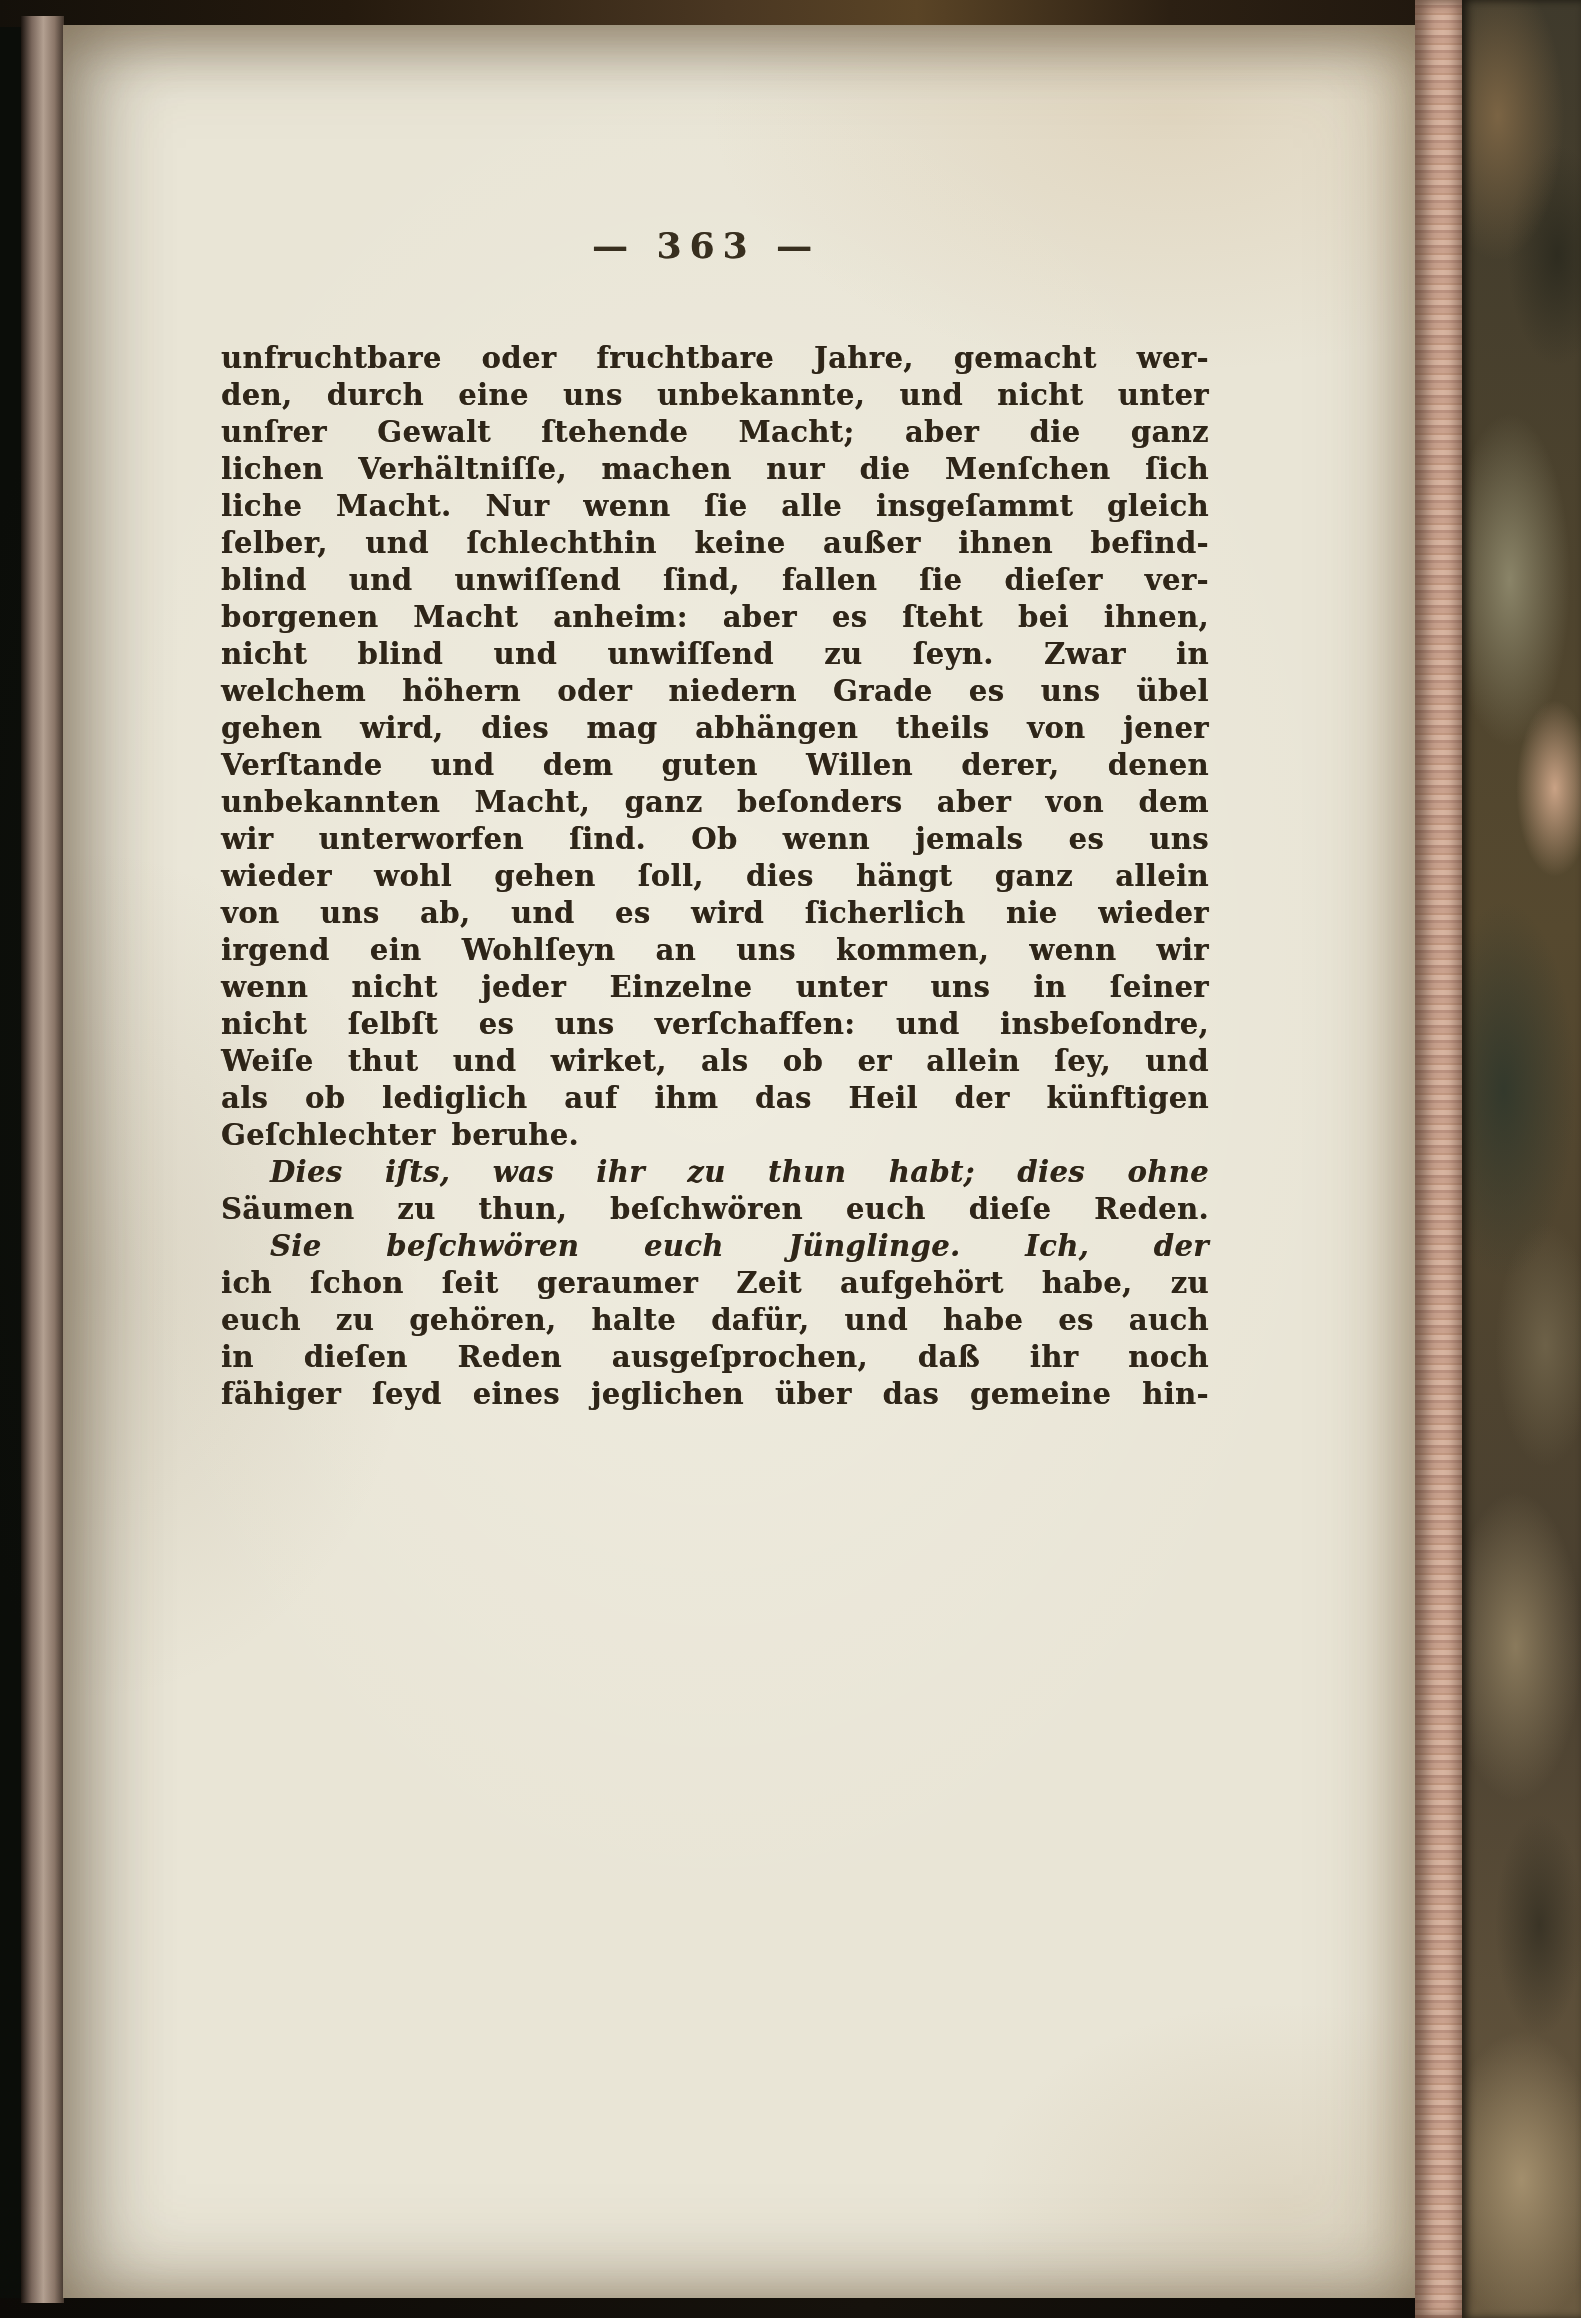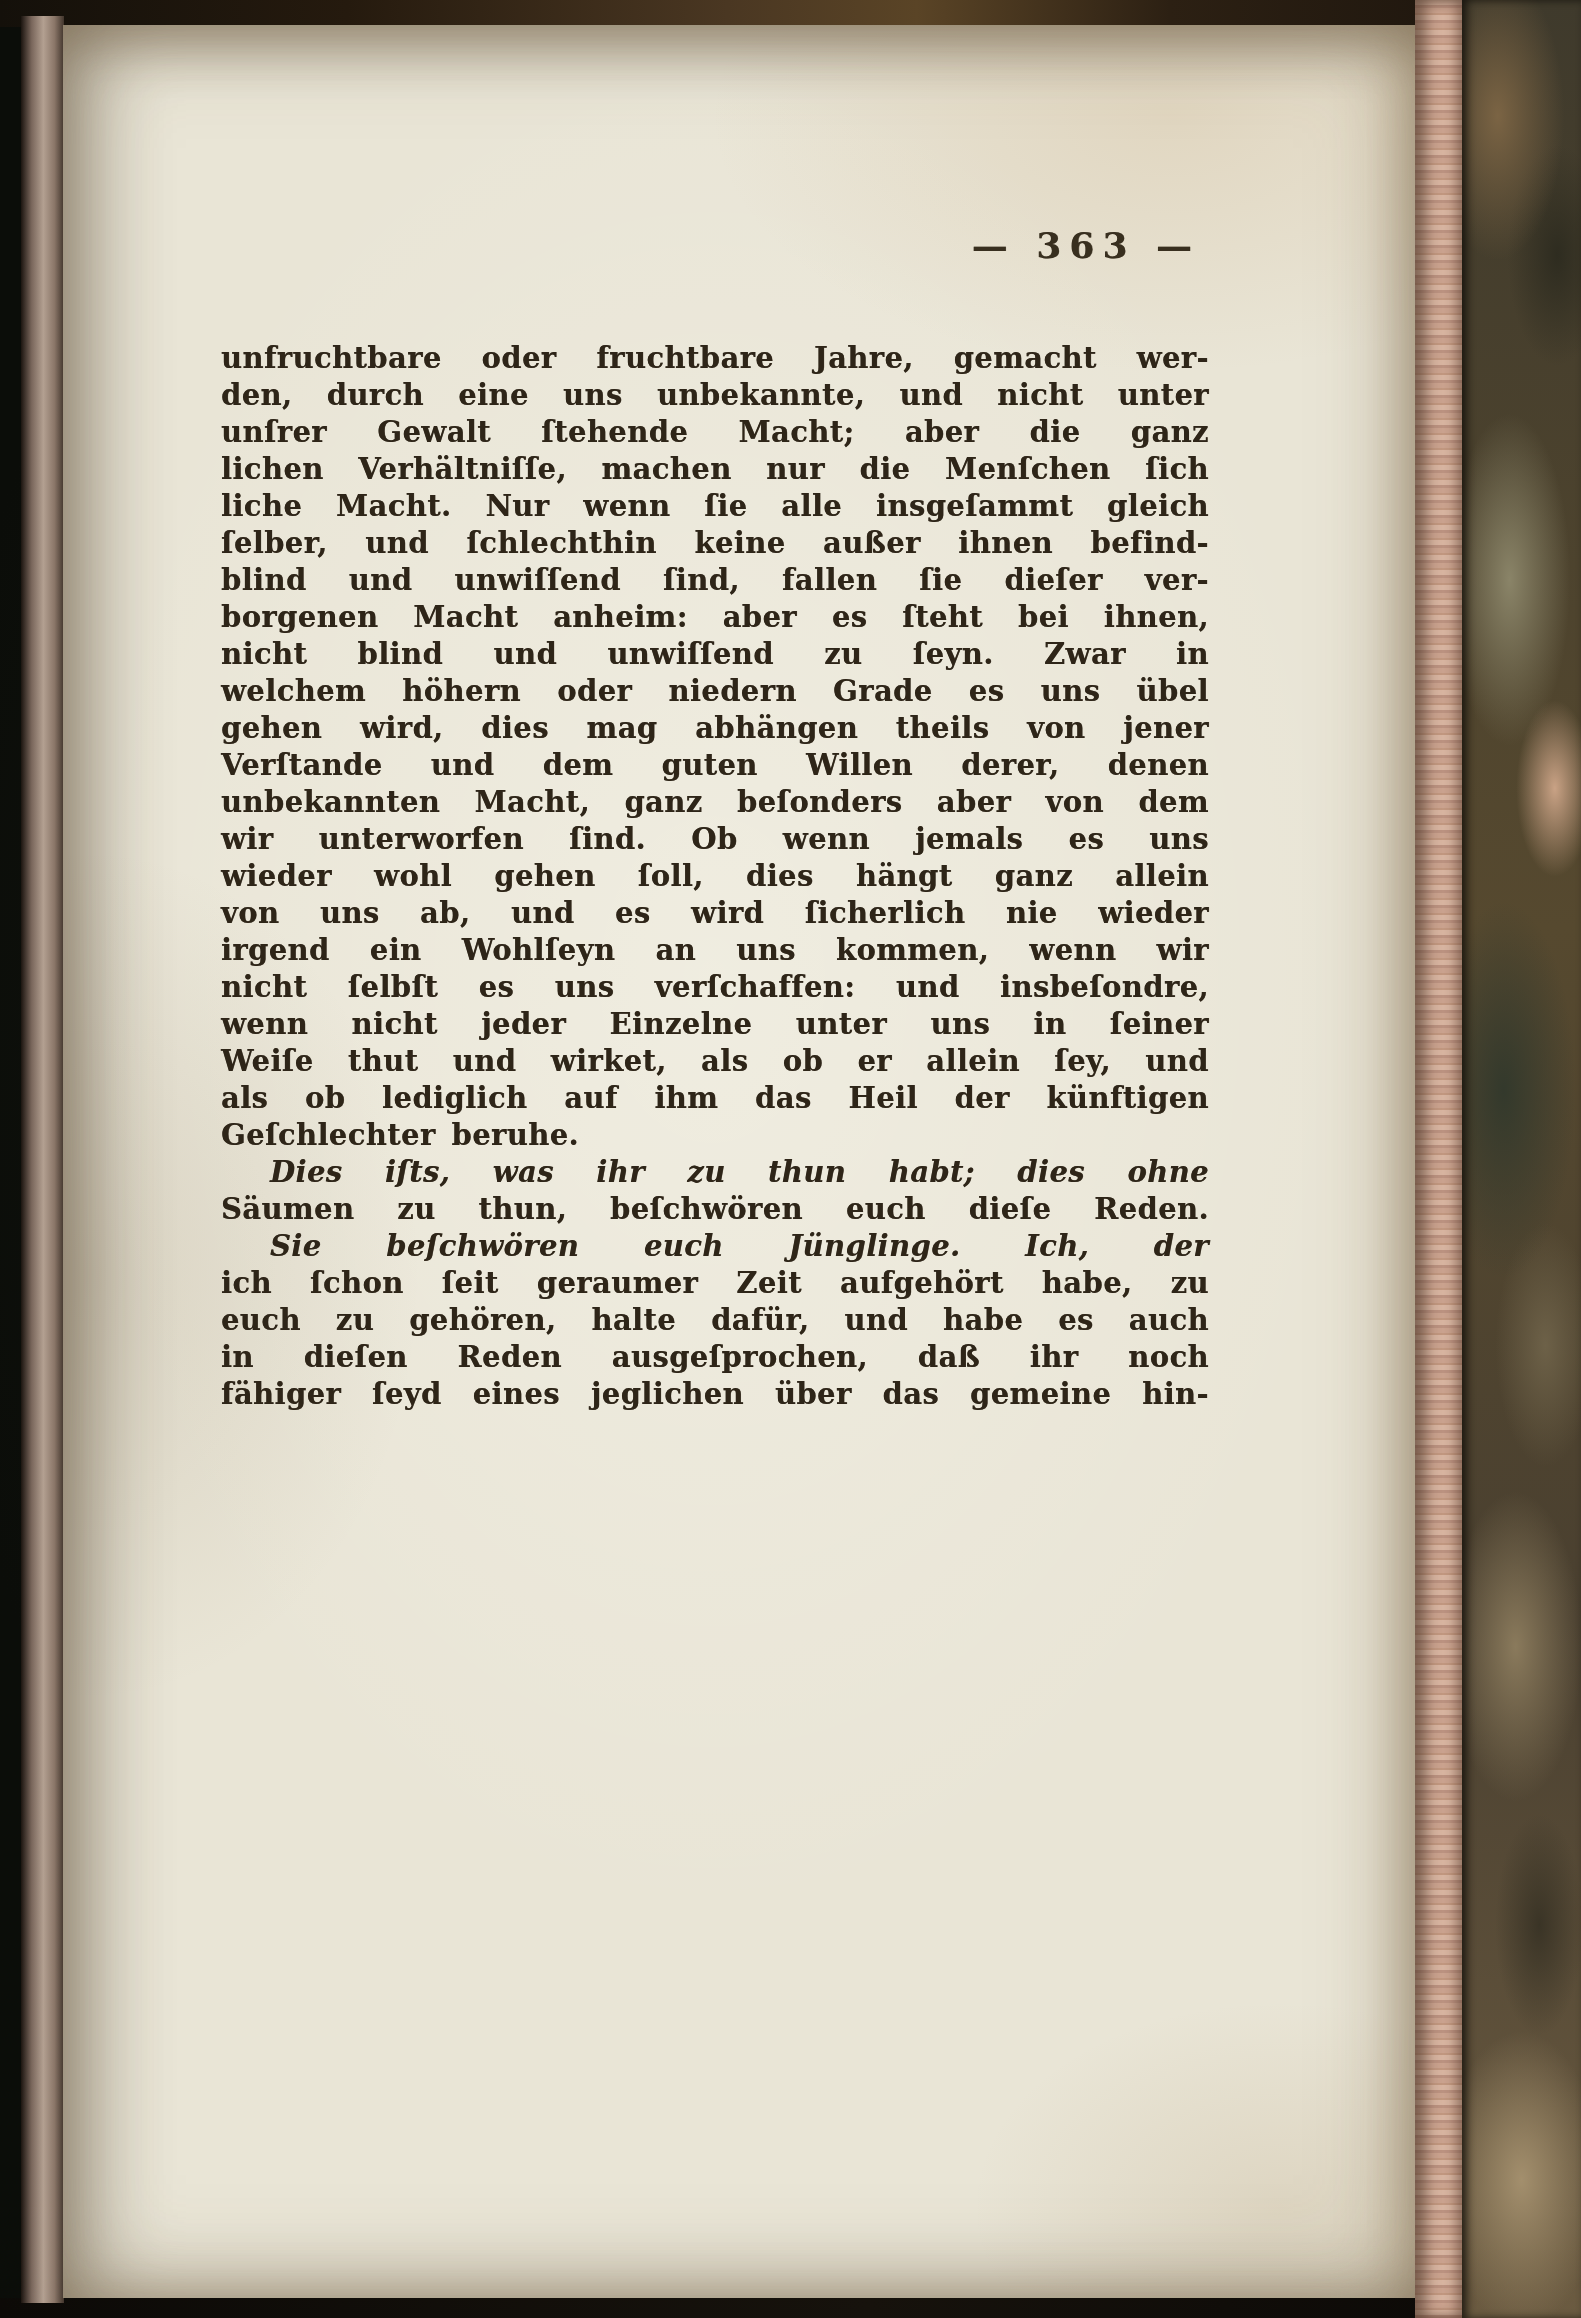--- a/index.html
+++ b/index.html
@@ -85,21 +85,21 @@
       radial-gradient(ellipse 63px 158px at 65% 83%, #3a3426 0%, rgba(58,52,38,0) 70%),
       radial-gradient(ellipse 111px 206px at 50% 94%, #a38f6d 0%, rgba(163,143,109,0) 72%),
       linear-gradient(to bottom, #3f3a2c 0%, #56492f 40%, #4a4030 70%, #6b5b41 100%);
     box-shadow: inset 4.7px 0 8px rgba(15,12,8,0.8);
   }
   
   .page-number {
     position: absolute;
     left: 149px; top: 199px;
     width: 988px;
-    text-align: right;
+    text-align: center;
     font-family: "DejaVu Serif", "Liberation Serif", serif;
     font-weight: 700;
     font-size: 36px;
     letter-spacing: 8px;
     color: #382f1f;
     text-shadow: 0.3px 0.3px 0.6px rgba(56,47,31,0.6);
   }
   
   .text-block {
     position: absolute;
@@ -153,22 +153,22 @@
       <div class="line">borgenen Macht anheim: aber es ſteht bei ihnen,</div>
       <div class="line">nicht blind und unwiſſend zu ſeyn. Zwar in</div>
       <div class="line">welchem höhern oder niedern Grade es uns übel</div>
       <div class="line">gehen wird, dies mag abhängen theils von jener</div>
       <div class="line">Verſtande und dem guten Willen derer, denen</div>
       <div class="line">unbekannten Macht, ganz beſonders aber von dem</div>
       <div class="line">wir unterworfen ſind. Ob wenn jemals es uns</div>
       <div class="line">wieder wohl gehen ſoll, dies hängt ganz allein</div>
       <div class="line">von uns ab, und es wird ſicherlich nie wieder</div>
       <div class="line">irgend ein Wohlſeyn an uns kommen, wenn wir</div>
+      <div class="line">wenn nicht jeder Einzelne unter uns in ſeiner</div>
       <div class="line">nicht ſelbſt es uns verſchaffen: und insbeſondre,</div>
-      <div class="line">wenn nicht jeder Einzelne unter uns in ſeiner</div>
       <div class="line">Weiſe thut und wirket, als ob er allein ſey, und</div>
       <div class="line">als ob lediglich auf ihm das Heil der künftigen</div>
       <div class="line short">Geſchlechter beruhe.</div>
       <div class="line indent">Dies iſts, was ihr zu thun habt; dies ohne</div>
       <div class="line">Säumen zu thun, beſchwören euch dieſe Reden.</div>
       <div class="line indent">Sie beſchwören euch Jünglinge. Ich, der</div>
       <div class="line">ich ſchon ſeit geraumer Zeit aufgehört habe, zu</div>
       <div class="line">euch zu gehören, halte dafür, und habe es auch</div>
       <div class="line">in dieſen Reden ausgeſprochen, daß ihr noch</div>
       <div class="line">fähiger ſeyd eines jeglichen über das gemeine hin-</div>

